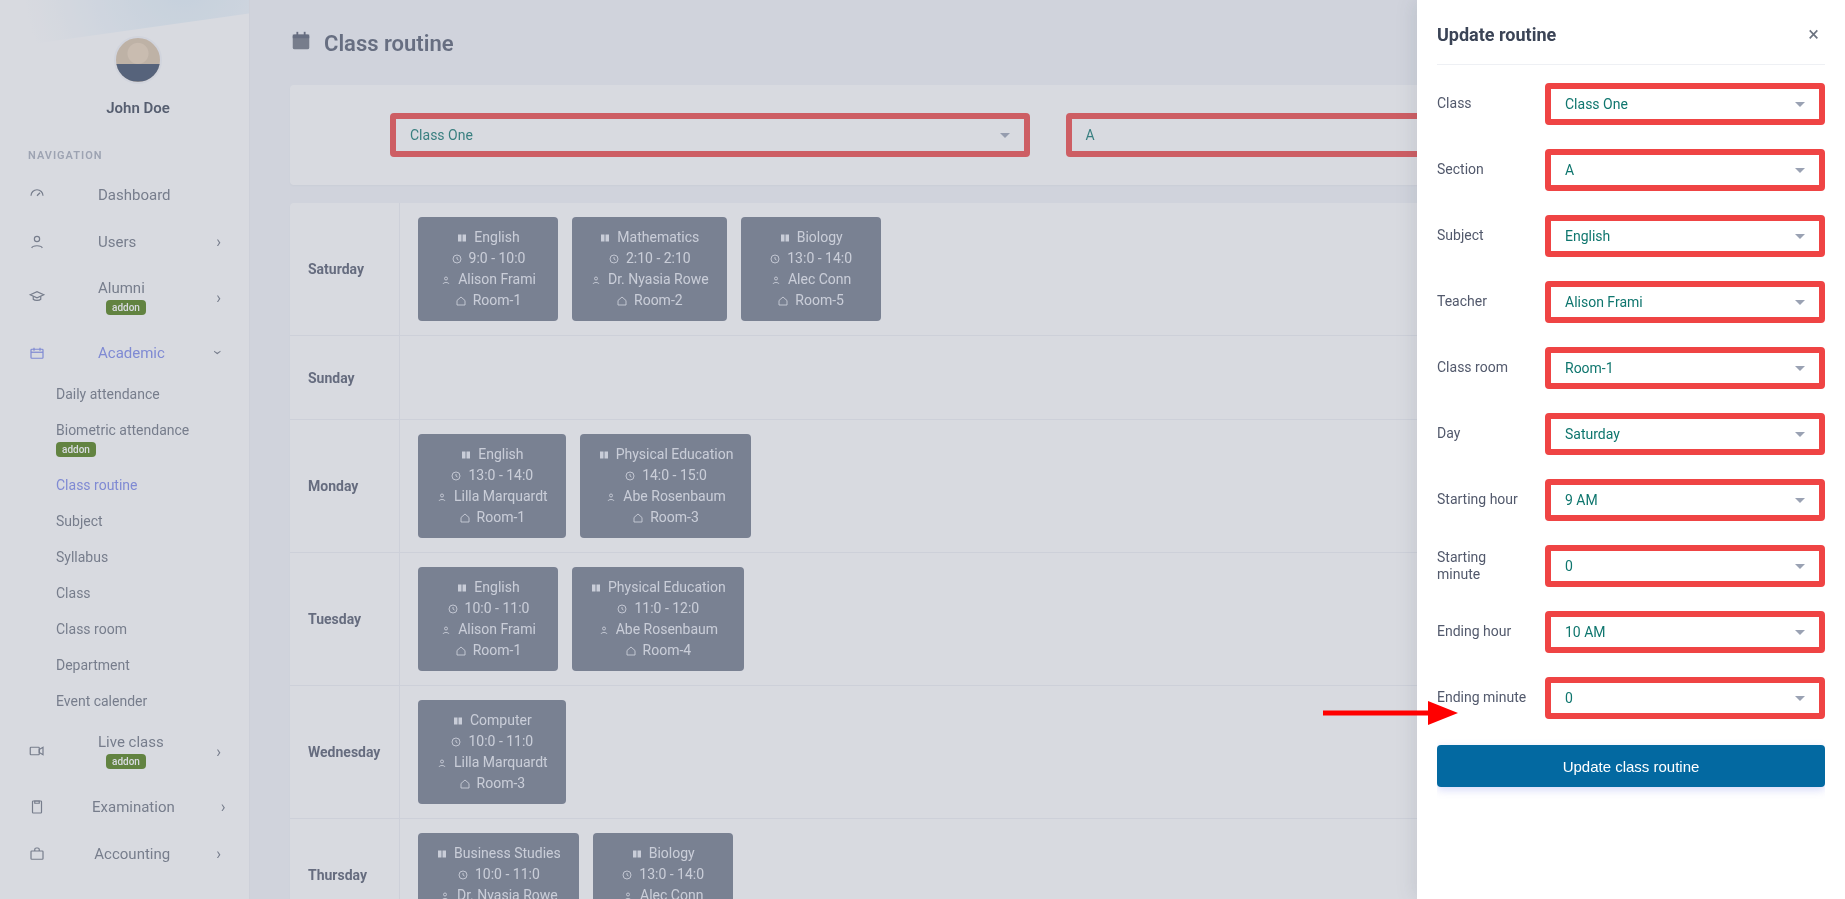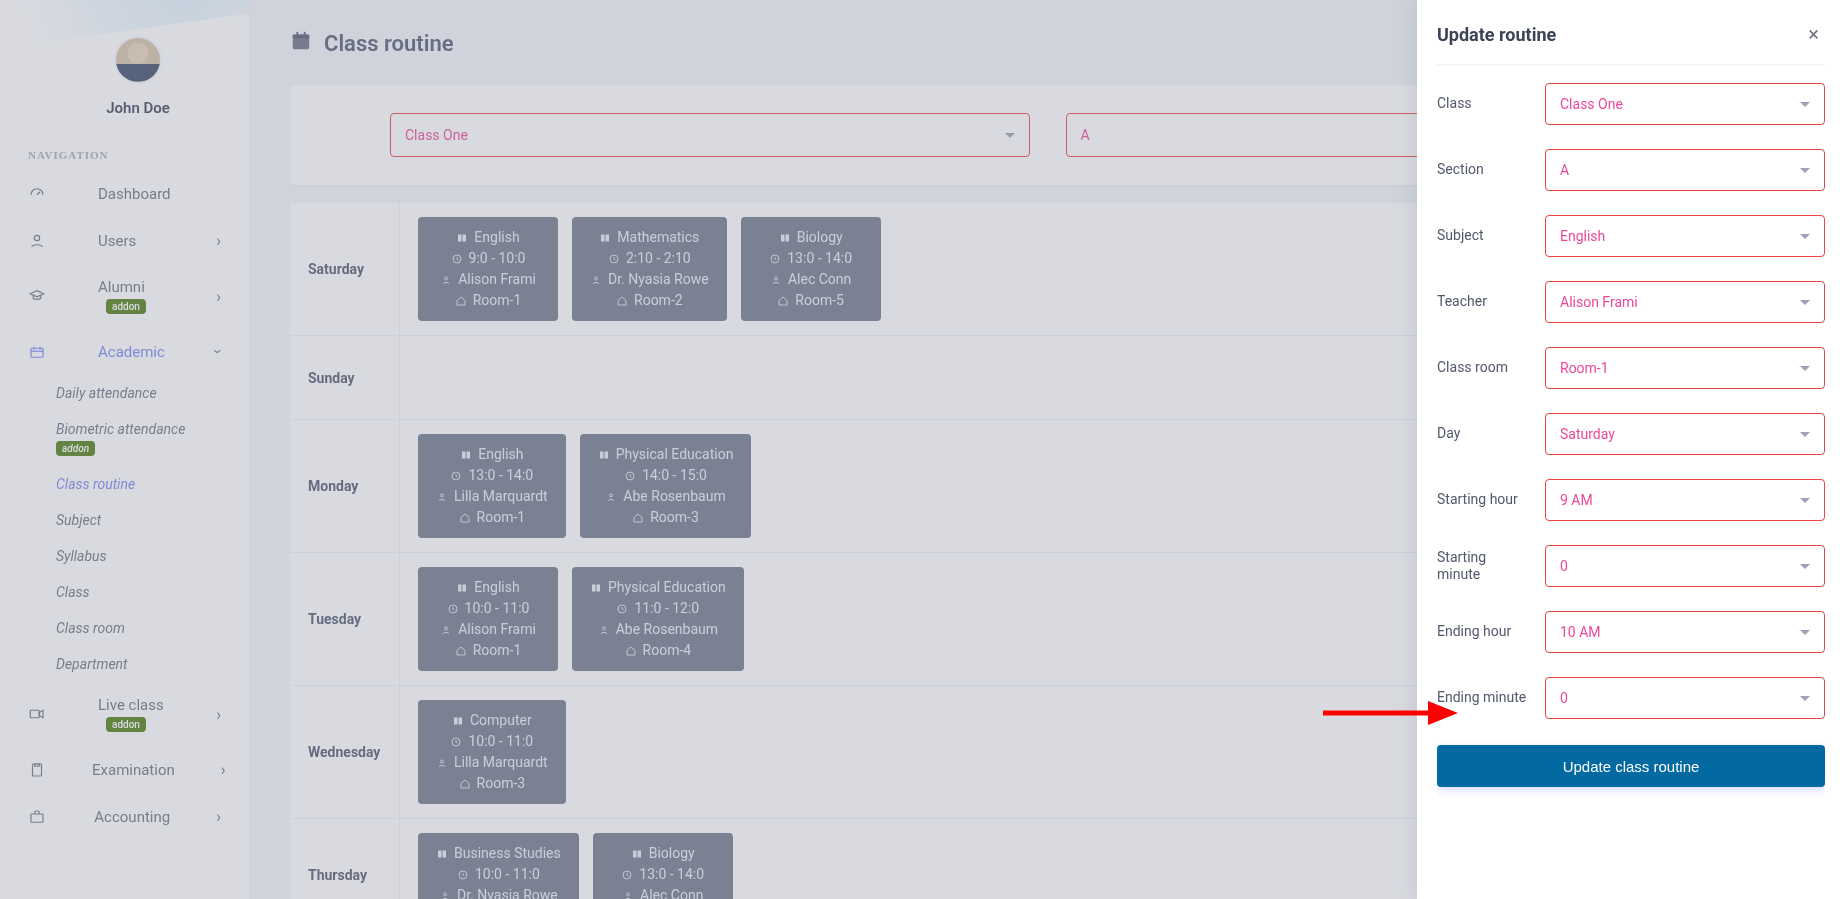--- a/index.html
+++ b/index.html
@@ -49,21 +49,21 @@
     background: radial-gradient(circle at 50% 35%, #e9d2b7 10px, transparent 11px),
                 linear-gradient(#3a4b66, #3a4b66);
     background-size: 100% 100%, 100% 40%;
     background-position: 0 0, 0 100%;
     background-repeat: no-repeat;
   }
   .username { margin-top: 12px; font-weight: 600; color: #3b4456; font-size: 15px; }
 
   .nav-heading {
     font-size: 11px; letter-spacing: 1px; color: #a6acba;
-    font-weight: 600; padding: 32px 28px 10px; text-transform: uppercase; font-family: Liberation Serif, serif;
+    font-weight: 600; padding: 32px 28px 10px; text-transform: uppercase;
   }
   .nav-item {
     display: flex; align-items: center;
     padding: 14px 28px;
     color: #6c7380; font-size: 15px;
     cursor: pointer;
     position: relative;
     gap: 46px;
   }
   .nav-item.active { color: #7986ec; }
@@ -73,21 +73,21 @@
   .nav-item.open .chev { transform: rotate(90deg); }
   .badge {
     display: inline-block; background: #4d7c0f; color: #fff;
     font-size: 10px; padding: 2px 6px; border-radius: 4px; margin-left: 8px;
     font-weight: 500;
   }
   .subnav {
     padding-left: 56px;
   }
   .subnav-item {
-    padding: 10px 0; font-size: 14px; color: #6c7380; cursor: pointer; font-style: italic;
+    padding: 10px 0; font-size: 14px; color: #6c7380; cursor: pointer;
   }
   .subnav-item.active { color: #7986ec; }
   .subnav-item .badge { margin-left: 0; margin-top: 4px; }
 
   
   .nav-icon svg { width: 18px; height: 18px; stroke: currentColor; fill: none; stroke-width: 1.6; }
 
   
   .main {
     position: absolute;
@@ -103,24 +103,24 @@
   .filter-card, .routine-card {
     background: #fff; border-radius: 4px;
     box-shadow: 0 1px 2px rgba(60,70,90,0.05);
   }
   .filter-card {
     margin-top: 28px; padding: 28px 100px;
     display: flex; gap: 36px;
   }
   .select {
     flex: 1;
-    height: 44px; border: 1px solid #ef4444; border-radius: 4px;
+    height: 44px; border: 6px solid #ef4444; border-radius: 4px;
     background: #fff;
     display: flex; align-items: center; padding: 0 14px;
-    color: #ec4899; font-size: 14px; cursor: pointer;
+    color: #0f766e; font-size: 14px; cursor: pointer;
     position: relative;
   }
   .select .sel-value { flex: 1; }
   .select .caret {
     width: 0; height: 0; border-left: 5px solid transparent; border-right: 5px solid transparent;
     border-top: 5px solid #9aa2b3;
   }
 
   .routine-card { margin-top: 18px; }
   .routine-row {
@@ -258,20 +258,21 @@
     <div class="subnav-item">
       <div>Biometric attendance</div>
       <span class="badge">addon</span>
     </div>
     <div class="subnav-item active">Class routine</div>
     <div class="subnav-item">Subject</div>
     <div class="subnav-item">Syllabus</div>
     <div class="subnav-item">Class</div>
     <div class="subnav-item">Class room</div>
     <div class="subnav-item">Department</div>
+    <div class="subnav-item">Event calender</div>
   </div>
 
   <div class="nav-item">
     <span class="nav-icon">
       <svg viewBox="0 0 24 24">
           <rect x="3" y="7" width="12" height="10" rx="1"></rect>
           <path d="M15 10l5-3v10l-5-3z"></path>
         </svg>
     </span>
     <span class="nav-label">

